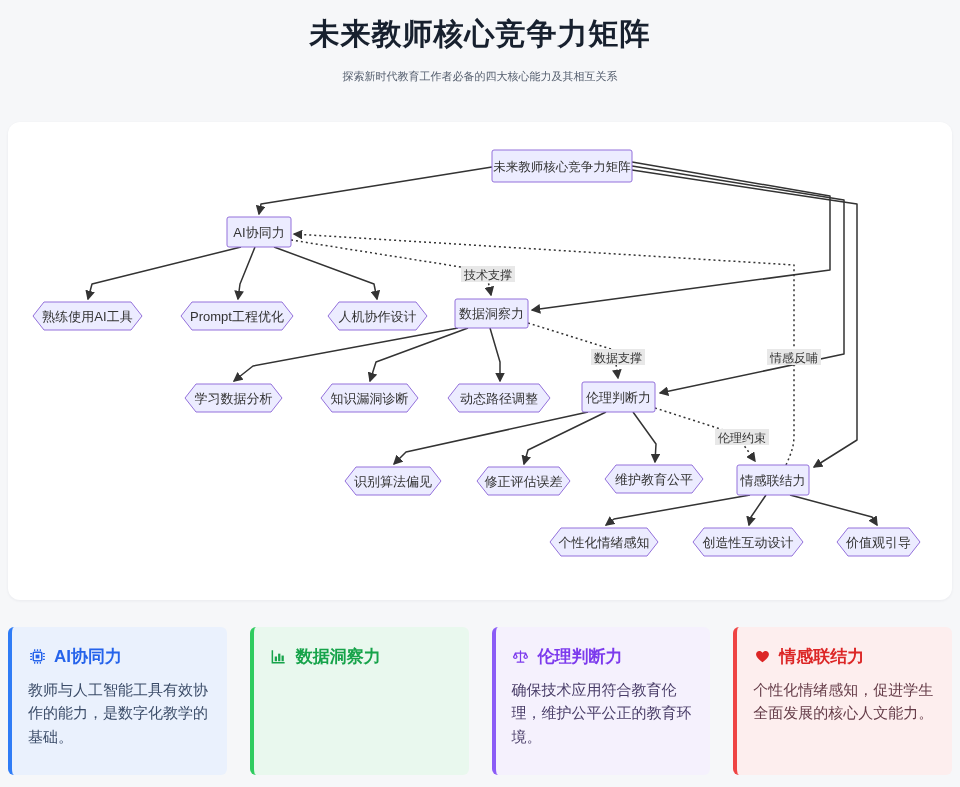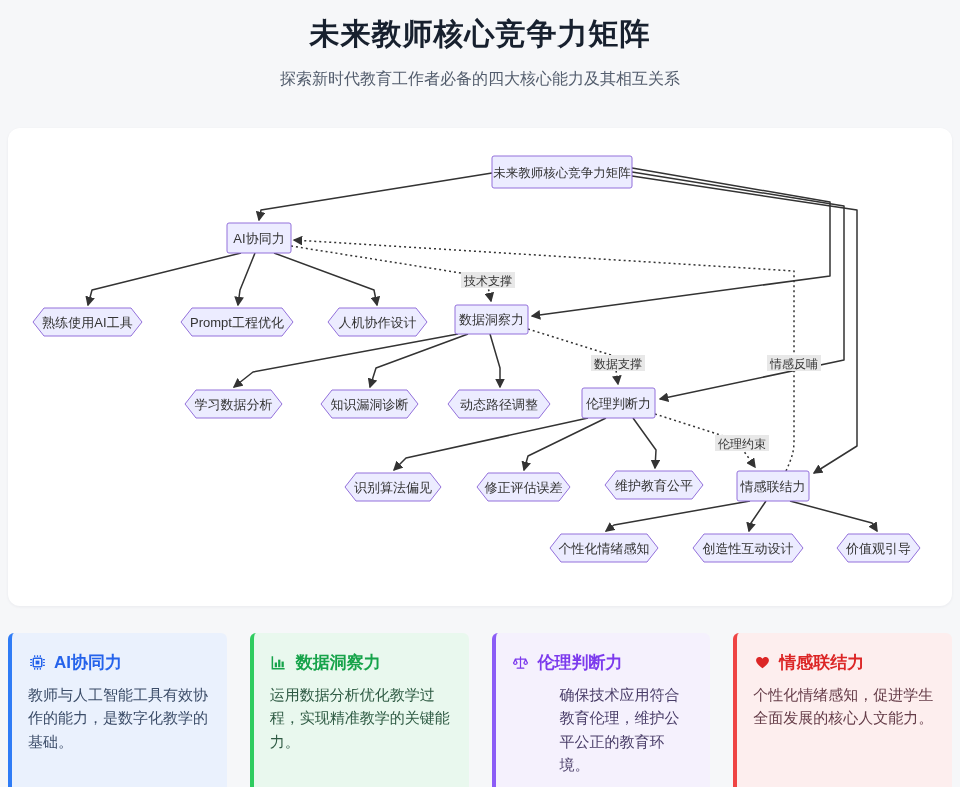--- a/index.html
+++ b/index.html
@@ -5,21 +5,21 @@
   html,body{margin:0;padding:0;}
   body{
     width:960px;height:787px;
     background:#f6f7f9;
     font-family:"Liberation Sans",sans-serif;
     color:#1a2230;
     overflow:hidden;
   }
   .header{text-align:center;padding-top:16px;}
   .page-title{font-size:30px;line-height:1.2;margin:0 0 17px;font-weight:bold;color:#17202e;letter-spacing:1px;}
-  .page-subtitle{font-size:16px;margin:0;color:#535d6d;}
+  .page-subtitle{font-size:11px;margin:0;color:#535d6d;}
   .diagram-card{
     margin:38px 8px 0;
     background:#ffffff;
     border-radius:12px;
     height:478px;
     box-shadow:0 1px 3px rgba(30,40,60,0.06);
   }
   .diagram-card svg{display:block;}
   svg text{font-family:"Liberation Sans",sans-serif;fill:#333333;}
   .node-rect{fill:#ECECFF;stroke:#9370DB;stroke-width:1;}
@@ -33,30 +33,30 @@
   .cards{display:flex;gap:23px;margin:27px 8px 0;}
   .card{
     flex:1;
     border-radius:6px;
     padding:18px 16px;
     border-left:4px solid;
     box-sizing:border-box;
     min-height:148px;
   }
   .card-title{display:flex;align-items:center;gap:8px;font-size:17px;font-weight:bold;margin:0 0 10px;}
-  .card-desc{font-size:15px;line-height:1.55;margin:0;font-family:Liberation Serif, serif;}
+  .card-desc{font-size:15px;line-height:1.55;margin:0;}
   .card-ai{background:#eaf1fd;border-color:#2f7cf6;}
   .card-ai .card-title{color:#2563eb;}
   .card-ai .card-desc{color:#3b4c68;}
   .card-data{background:#e9f8ee;border-color:#2fcc5f;}
   .card-data .card-title{color:#16a34a;}
   .card-data .card-desc{color:#2e5a43;}
   .card-ethics{background:#f5f1fd;border-color:#8b5cf6;}
   .card-ethics .card-title{color:#7c3aed;}
-  .card-ethics .card-desc{color:#493d68;margin-left:48px;}
+  .card-ethics .card-desc{color:#493d68;}
   .card-emotion{background:#fdeeee;border-color:#ef4444;}
   .card-emotion .card-title{color:#dc2626;}
   .card-emotion .card-desc{color:#643b47;}
   .icon{display:inline-flex;width:18px;height:18px;align-items:center;justify-content:center;}
 </style>
 </head>
 <body>
 
 <header class="header">
   <h1 class="page-title">未来教师核心竞争力矩阵</h1>
@@ -201,21 +201,20 @@
       <span class="icon">
         <svg viewBox="0 0 18 18" width="17" height="17">
           <path d="M2.5,2.5 V15.5 H15.5" fill="none" stroke="currentColor" stroke-width="1.6"></path>
           <rect x="5" y="9" width="2.4" height="5" fill="currentColor"></rect>
           <rect x="8.6" y="6" width="2.4" height="8" fill="currentColor"></rect>
           <rect x="12.2" y="8" width="2.4" height="6" fill="currentColor"></rect>
         </svg>
       </span>
       <span>数据洞察力</span>
     </h3>
-    <p class="card-desc">运用数据分析优化教学过程，实现精准教学的关键能力。</p>
   </div>
 
   <div class="card card-ethics">
     <h3 class="card-title">
       <span class="icon">
         <svg viewBox="0 0 18 18" width="17" height="17">
           <path d="M9,3 V14 M5.5,15 H12.5 M3.5,5.5 H14.5 M3.5,5.5 L2,9 M3.5,5.5 L5,9 M1.6,9 A1.9,1.9 0 0 0 5.4,9 M14.5,5.5 L13,9 M14.5,5.5 L16,9 M12.6,9 A1.9,1.9 0 0 0 16.4,9" fill="none" stroke="currentColor" stroke-width="1.3" stroke-linecap="round" stroke-linejoin="round"></path>
         </svg>
       </span>
       <span>伦理判断力</span>

